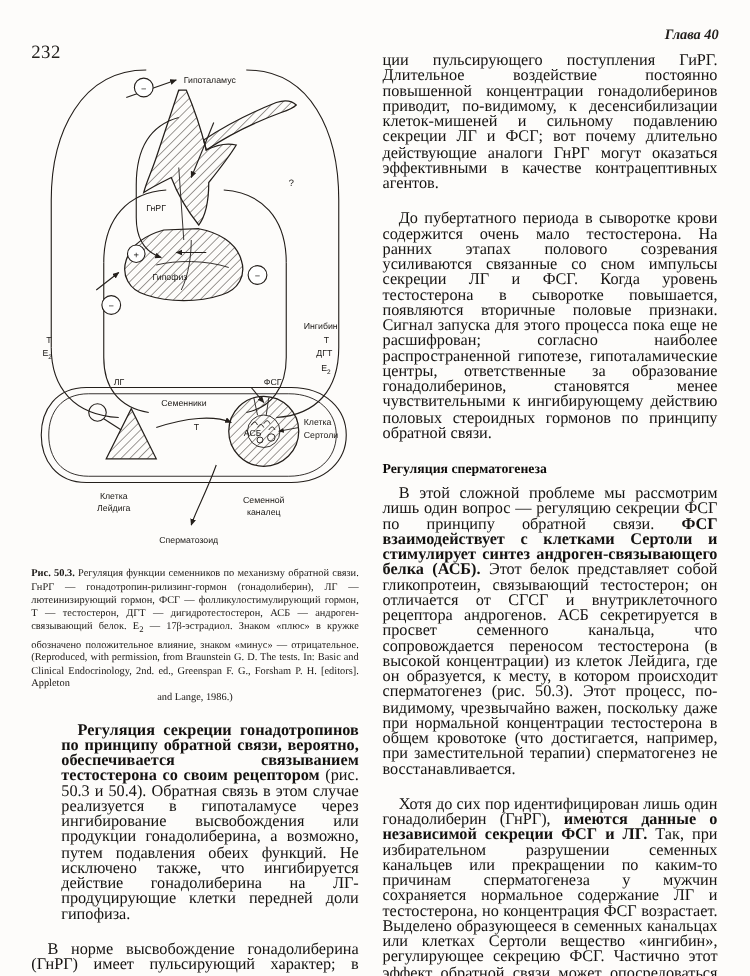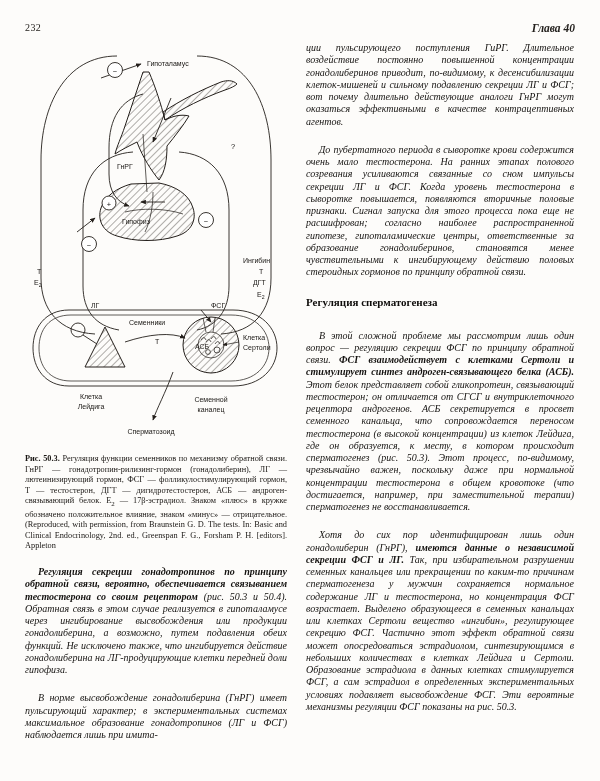--- a/index.html
+++ b/index.html
@@ -25,22 +25,22 @@
   .runhead {
     position: absolute;
     top: 22px;
     left: 25px;
     right: 25px;
     height: 16px;
   }
   .folio {
     position: absolute;
     left: 0;
-    top: 0;
-    font-size: 10px;
+    top: 12px;
+    font-size: 15px;
     letter-spacing: .4px;
     color: #23201d;
   }
   .chapter {
     position: absolute;
     right: 0;
     top: 0;
     font-size: 11.5px;
     font-style: italic;
     font-weight: bold;
@@ -74,40 +74,39 @@
     font-size: 8.3px;
     line-height: 10.6px;
     text-align: justify;
     color: #1a1714;
   }
   .figcaption .fignum { font-weight: bold; margin-top: 40px; }
   .figcaption .lastline { display:block; text-align:center; }
 
   
   .para {
-    font-size: 10px;
+    font-size: 13px;
     line-height: 12.25px;
     text-align: justify;
     text-indent: 13px;
     margin: 0 0 0 0;
     color: #141210;
     hyphens: manual;
-    font-style: italic;
   }
   .para + .para { margin-top: 16px; }
   b.hl { font-weight: bold; }
 
   .section-head {
     font-size: 11px;
     font-weight: bold;
-    margin: 17px 0 22px 0;
+    margin: 17px 0 7px 0;
     color: #0e0c0a;
   }
 
-  .gap-top { margin-top: 14px; }
+  .gap-top { margin-top: 14px; margin-left: 24px; }
 
   
   .svg-lbl { font-family: "Liberation Sans", sans-serif; font-size: 7px; fill: #1a1714; }
   .svg-lbl-b { font-family: "Liberation Sans", sans-serif; font-size: 7.4px; fill: #141210; }
   .sub { font-size: 5.2px; }
   .stroke { fill: none; stroke: #241f1b; stroke-width: 0.9; }
   .stroke-thin { fill: none; stroke: #2a2522; stroke-width: 0.75; }
   .signcirc { fill: #ffffff; stroke: #241f1b; stroke-width: 0.9; }
 </style>
 </head>
@@ -236,20 +235,21 @@
 
         <text class="svg-lbl" x="186" y="360" text-anchor="middle">Семенной</text>
         <text class="svg-lbl" x="186" y="370" text-anchor="middle">каналец</text>
 
         <text class="svg-lbl" x="126" y="392" text-anchor="middle">Сперматозоид</text>
       </svg>
     </div>
 
     <div class="figcaption">
       <span class="fignum">Рис. 50.3.</span><span> Регуляция функции семенников по механизму обратной связи. ГнРГ — гонадотропин-рилизинг-гормон (гонадолиберин), ЛГ — лютеинизирующий гормон, ФСГ — фолликулостимулирующий гормон, Т — тестостерон, ДГТ — дигидротестостерон, АСБ — андроген-связывающий белок. Е</span><sub>2</sub><span> — 17β-эстрадиол. Знаком «плюс» в кружке обозначено положительное влияние, знаком «минус» — отрицательное. (Reproduced, with permission, from Braunstein G. D. The tests. In: Basic and Clinical Endocrinology, 2nd. ed., Greenspan F. G., Forsham P. H. [editors]. Appleton</span>
+      <span class="lastline">and Lange, 1986.)</span>
     </div>
 
     <p class="para gap-top"><b class="hl">Регуляция секреции гонадотропинов по принципу обратной связи, вероятно, обеспечивается связыванием тестостерона со своим рецептором</b><span> (рис. 50.3 и 50.4). Обратная связь в этом случае реализуется в гипоталамусе через ингибирование высвобождения или продукции гонадолиберина, а возможно, путем подавления обеих функций. Не исключено также, что ингибируется действие гонадолиберина на ЛГ-продуцирующие клетки передней доли гипофиза.</span></p>
 
     <p class="para">В норме высвобождение гонадолиберина (ГнРГ) имеет пульсирующий характер; в экспериментальных системах максимальное образование гонадотропинов (ЛГ и ФСГ) наблюдается лишь при имита-</p>
 
   </div>
 
   <div class="col-right">
 

